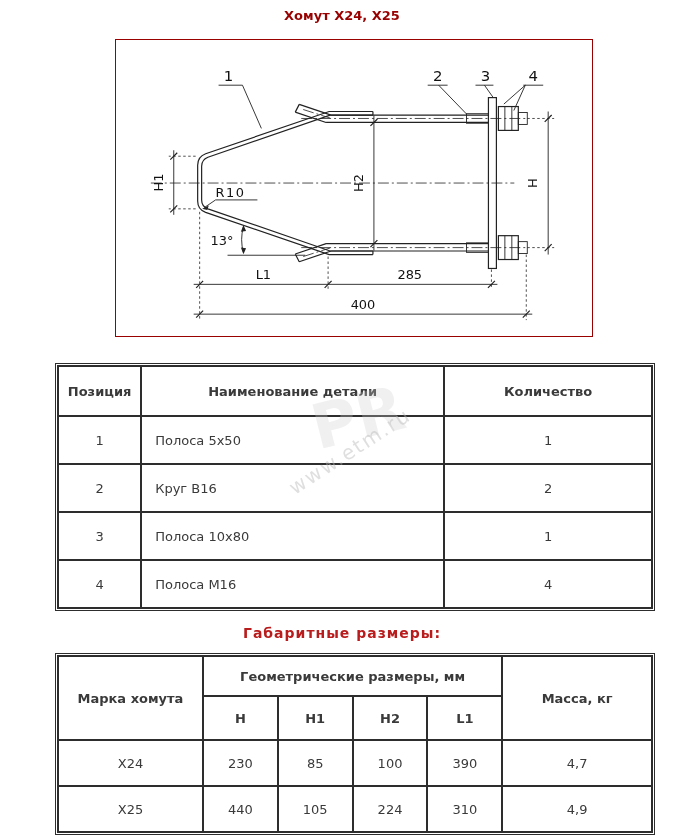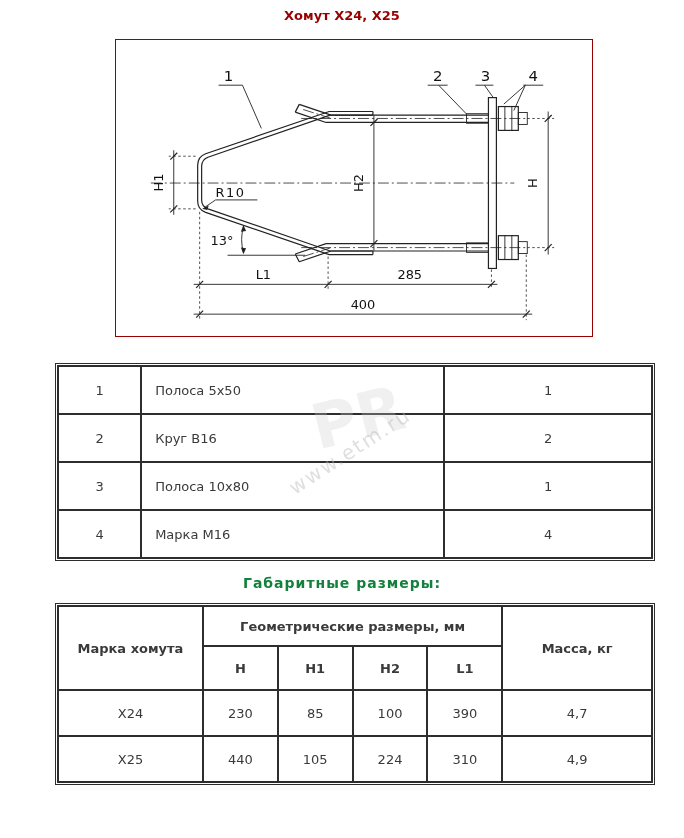--- a/index.html
+++ b/index.html
@@ -25,21 +25,21 @@
   table{border-collapse:collapse;width:100%;table-layout:fixed;}
   th,td{border:2px solid #2d2d2d;font-size:13px;color:#3a3a3a;text-align:center;vertical-align:middle;background:transparent;}
   th{font-weight:bold;}
   .t1 th{height:46px;}
   .t1 td{height:44px;}
   .t1 td.name{text-align:left;padding-left:13px;}
   .t2 .r1 th{height:36px;}
   .t2 .r2 th{height:40px;}
   .t2 td{height:42px;border-radius:16px;}
 
-  .section-heading{margin:14px 0 0 0;text-align:center;font-size:14px;font-weight:bold;color:#15803d;letter-spacing:1px;}
+  .section-heading{margin:14px 0 0 0;text-align:center;font-size:14px;font-weight:bold;color:#b91c1c;letter-spacing:1px;}
 
   .watermark{position:absolute;left:255px;top:370px;width:240px;pointer-events:none;z-index:2;}
   .wm-logo{font-size:62px;font-weight:bold;color:rgba(205,205,205,0.30);transform:rotate(-14deg);margin-left:55px;}
   .wm-url{font-size:20px;color:rgba(185,185,185,0.45);transform:rotate(-33deg);margin:-26px 0 0 18px;letter-spacing:2px;}
   .wm-name{font-size:36px;font-weight:bold;color:rgba(195,195,195,0.40);letter-spacing:4px;margin:4px 0 0 60px;}
 </style>
 </head>
 <body>
 
 <h1 class="page-title">Хомут Х24, Х25</h1>
@@ -129,38 +129,43 @@
 </div>
 
 <div class="tblwrap t1">
   <table>
     <colgroup>
         <col style="width:14%">
         <col style="width:51%">
         <col style="width:35%">
       </colgroup>
     <tbody>
+        <tr>
+      <th>Позиция</th>
+      <th>Наименование детали</th>
+      <th>Количество</th>
+    </tr>
     <tr>
       <td>1</td>
       <td class="name">Полоса 5х50</td>
       <td>1</td>
     </tr>
     <tr>
       <td>2</td>
       <td class="name">Круг В16</td>
       <td>2</td>
     </tr>
     <tr>
       <td>3</td>
       <td class="name">Полоса 10х80</td>
       <td>1</td>
     </tr>
     <tr>
       <td>4</td>
-      <td class="name">Марка М16</td>
+      <td class="name">Полоса М16</td>
       <td>4</td>
     </tr>
   </tbody>
     </table>
 </div>
 
 <div class="section-heading">Габаритные размеры:</div>
 
 <div class="tblwrap t2">
   <table>

